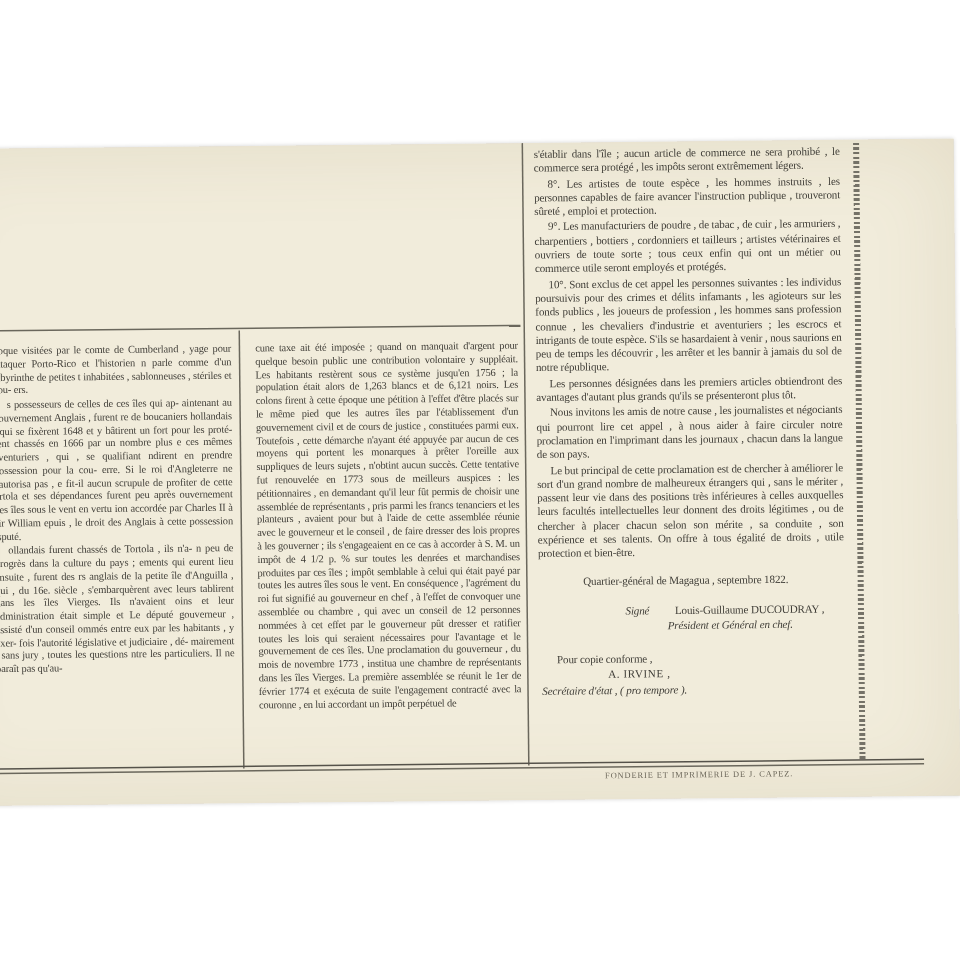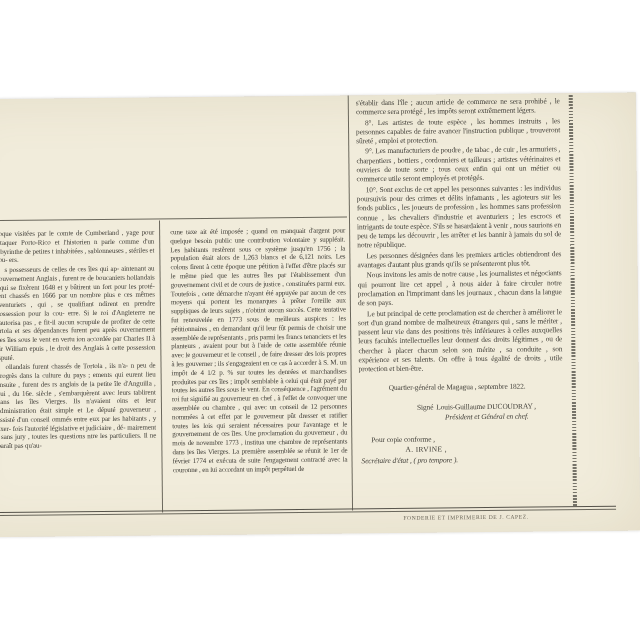--- a/index.html
+++ b/index.html
@@ -45,21 +45,21 @@
   #mid-col{left:221px;top:131px;width:175px;font-size:7px;line-height:8.8px;letter-spacing:-0.15px;}
   #right-col{left:408px;top:3px;width:204px;font-size:7.4px;line-height:9.3px;letter-spacing:-0.1px;}
 
   
   .dateline{margin-top:9px !important;margin-left:30px !important;text-align:left;text-indent:0 !important;}
   .sig-line{margin-top:11px !important;margin-left:58px !important;text-align:left;}
   .sig-title{margin-top:1px !important;margin-left:86px !important;text-align:left;font-style:italic;}
   .copy-line{margin-top:12px !important;margin-left:12px !important;text-align:left;}
   .copy-name{margin-top:1.5px !important;margin-left:46px !important;text-align:left;letter-spacing:0.4px;}
   .copy-title{margin-top:1.5px !important;margin-left:2px !important;text-align:left;font-style:italic;}
-  .it{margin-right:3px;}
+  .it{font-style:italic;margin-right:17px;}
 
   #footer-imprint{
     position:absolute;left:404px;top:420px;width:220px;
     font-size:5.6px;letter-spacing:0.6px;text-align:center;
     color:#6b6659;white-space:nowrap;
   }
 </style>
 </head>
 <body>
 

